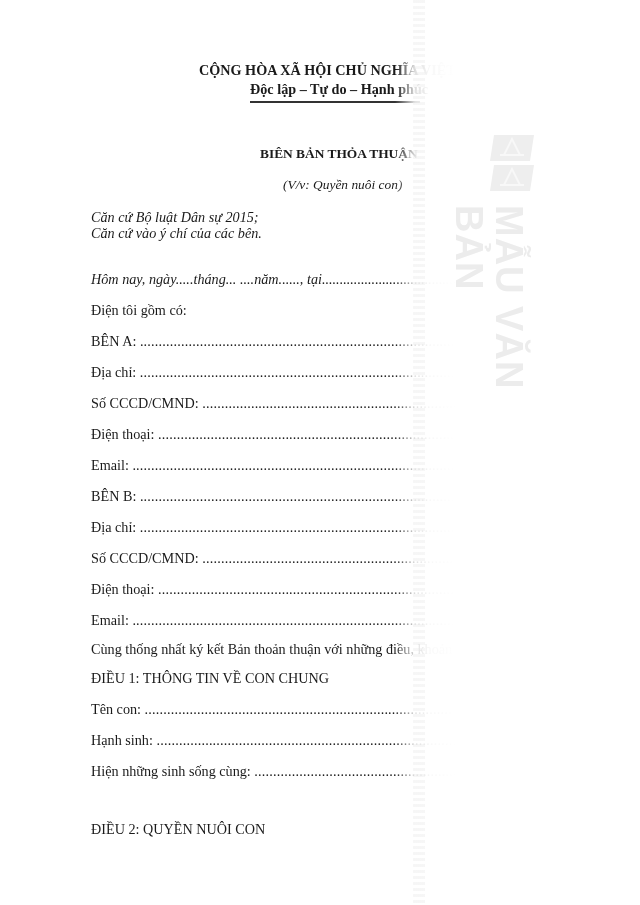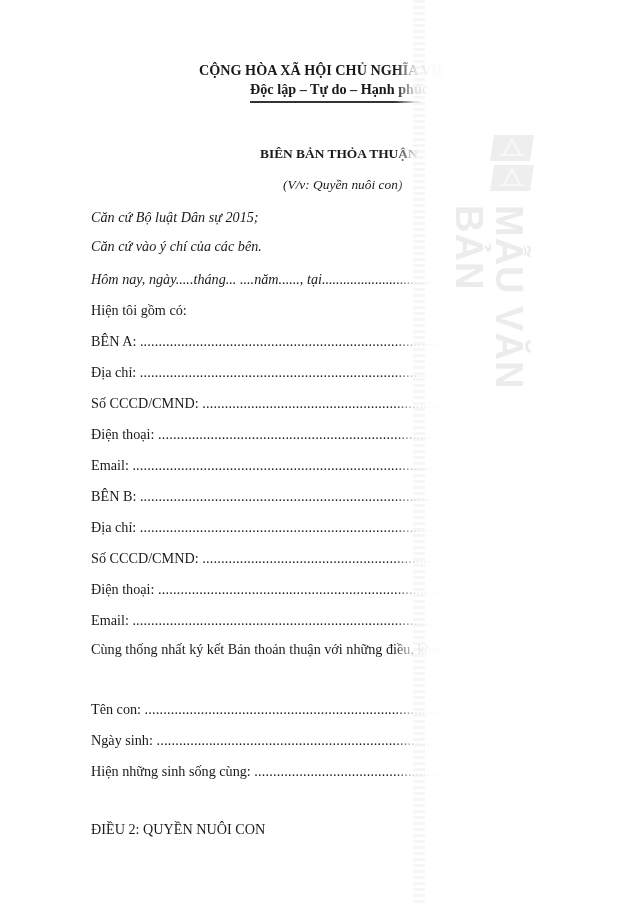--- a/index.html
+++ b/index.html
@@ -41,23 +41,23 @@
 <div class="page">
 
   <div class="hdr1">CỘNG HÒA XÃ HỘI CHỦ NGHĨA VIỆT NAM</div>
   <div class="hdr2">Độc lập – Tự do – Hạnh phúc</div>
   <div class="hdr-ul"></div>
 
   <div class="title">BIÊN BẢN THỎA THUẬN</div>
   <div class="subtitle">(V/v: Quyền nuôi con)</div>
 
   <div class="line i" style="top:208px">Căn cứ Bộ luật Dân sự 2015;</div>
-  <div class="line i" style="top:237px">Căn cứ vào ý chí của các bên.</div>
+  <div class="line i" style="top:224px">Căn cứ vào ý chí của các bên.</div>
   <div class="line i" style="top:270px">Hôm nay, ngày.....tháng... ....năm......, tại.........................................</div>
-  <div class="line" style="top:301px">Hiện tôi gồm có:</div>
+  <div class="line" style="top:301px">Điện tôi gồm có:</div>
 
   <div class="line" style="top:332px">
     <span class="b">BÊN A:</span>
     <span class="dots">.................................................................................................</span>
   </div>
   <div class="line" style="top:363px">
     <span>Địa chỉ:</span>
     <span class="dots">............................................................................................</span>
   </div>
   <div class="line" style="top:394px">
@@ -89,26 +89,27 @@
     <span>Điện thoại:</span>
     <span class="dots">.....................................................................................</span>
   </div>
   <div class="line" style="top:611px">
     <span>Email:</span>
     <span class="dots">................................................................................................</span>
   </div>
 
   <div class="line" style="top:640px">Cùng thống nhất ký kết Bản thoản thuận với những điều, khoản sau:</div>
 
+  <div class="line b" style="top:669px">ĐIỀU 1: THÔNG TIN VỀ CON CHUNG</div>
   <div class="line" style="top:700px">
     <span>Tên con:</span>
     <span class="dots">............................................................................................</span>
   </div>
   <div class="line" style="top:731px">
-    <span>Ngày sinh:</span>
+    <span>Hạnh sinh:</span>
     <span class="dots">.......................................................................................</span>
   </div>
   <div class="line" style="top:762px">
     <span>Hiện những sinh sống cùng:</span>
     <span class="dots">.....................................................................</span>
   </div>
 
   <div class="line b" style="top:820px">ĐIỀU 2: QUYỀN NUÔI CON</div>
 
   <div class="fade"></div>

